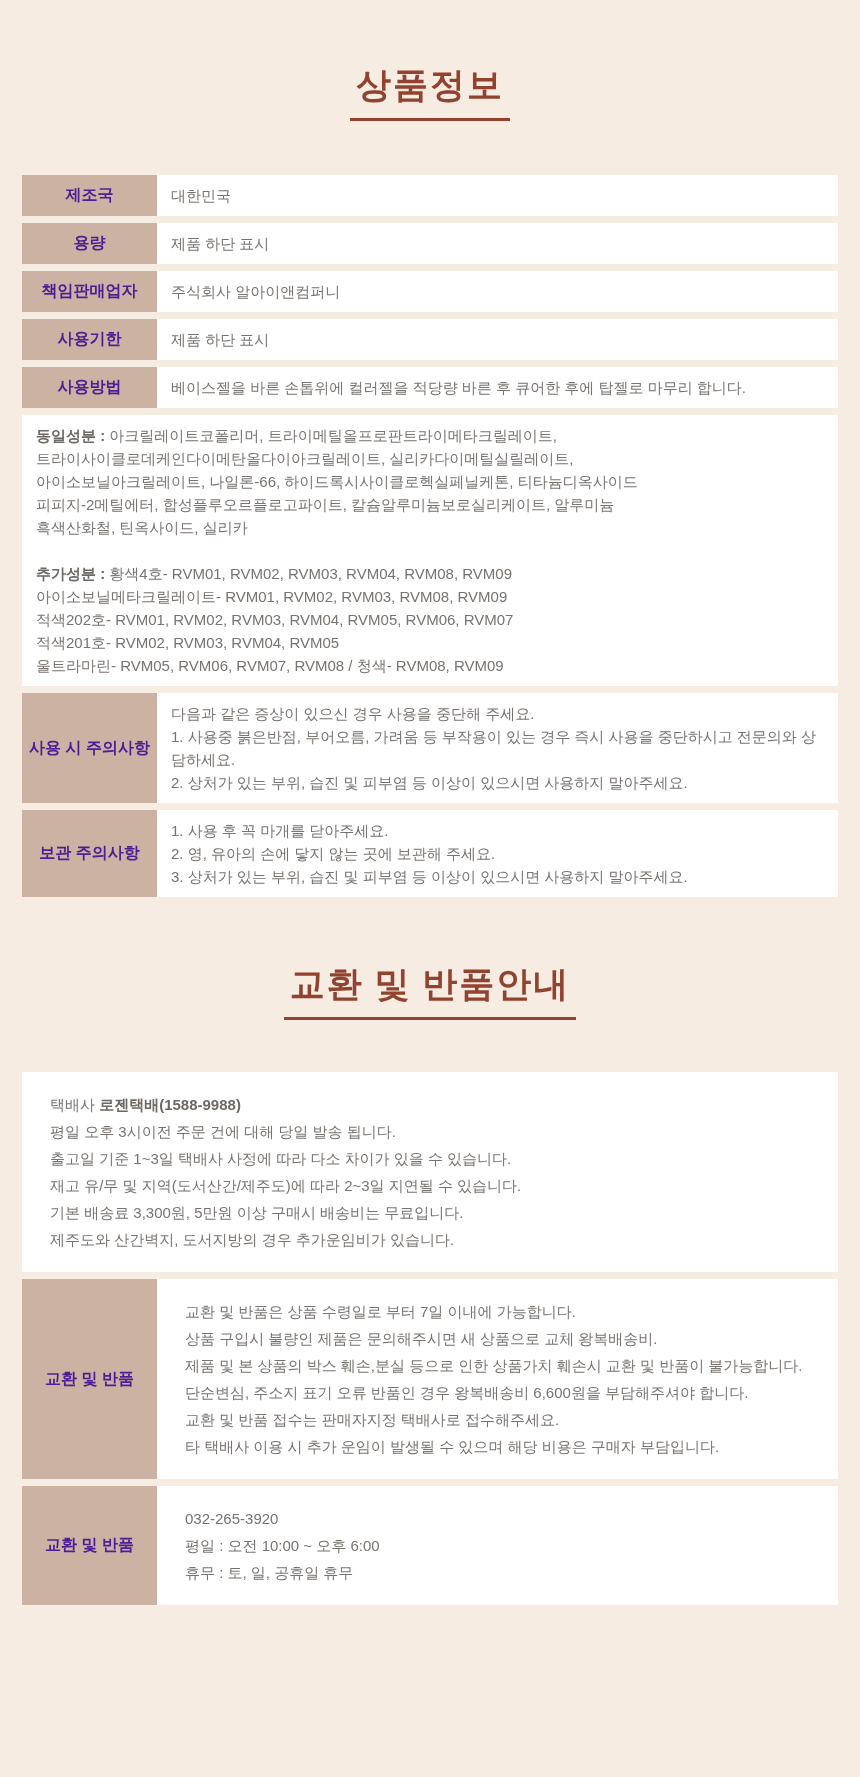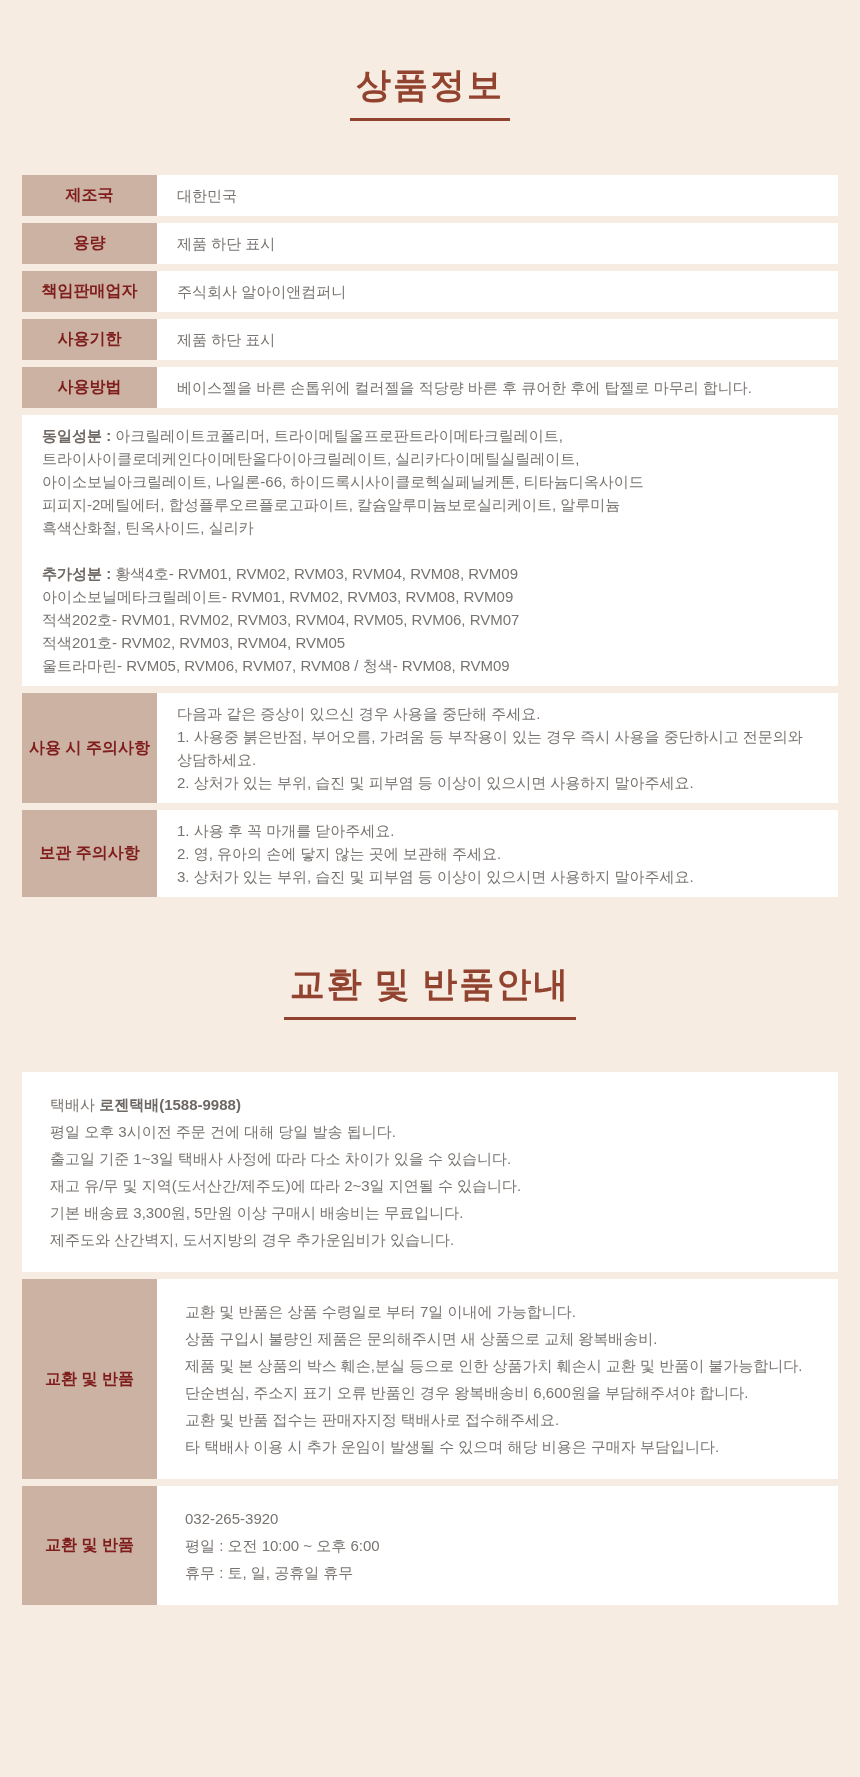--- a/index.html
+++ b/index.html
@@ -24,28 +24,28 @@
   .section-title.first { padding-top:62px; margin-bottom:54px; }
   .section-title.second { margin-top:64px; margin-bottom:52px; }
 
   .info-table { margin:0 22px; }
   .row { display:flex; margin-bottom:7px; min-height:40px; }
   .label-cell {
     width:135px; flex-shrink:0;
     background:#ccb2a3;
     display:flex; align-items:center; justify-content:center;
     text-align:center;
-    font-size:16px; font-weight:700; color:#7f1d1d;
+    font-size:16px; font-weight:700; color:#4c1d95;
     padding:4px 6px;
   }
   .content-cell {
     flex:1 1 auto;
     background:#ffffff;
     display:flex; flex-direction:column; justify-content:center;
-    padding:9px 20px 9px 20px;
+    padding:9px 20px 9px 14px;
     font-size:15px; color:#78736f; line-height:23px;
   }
   .line { white-space:pre-wrap; }
   .line .bold { font-weight:700; color:#6d6864; }
   .blank { height:23px; }
   #table2 .content-cell { padding:19px 20px 19px 28px; line-height:27px; }
 </style>
 </head>
 <body>
 

